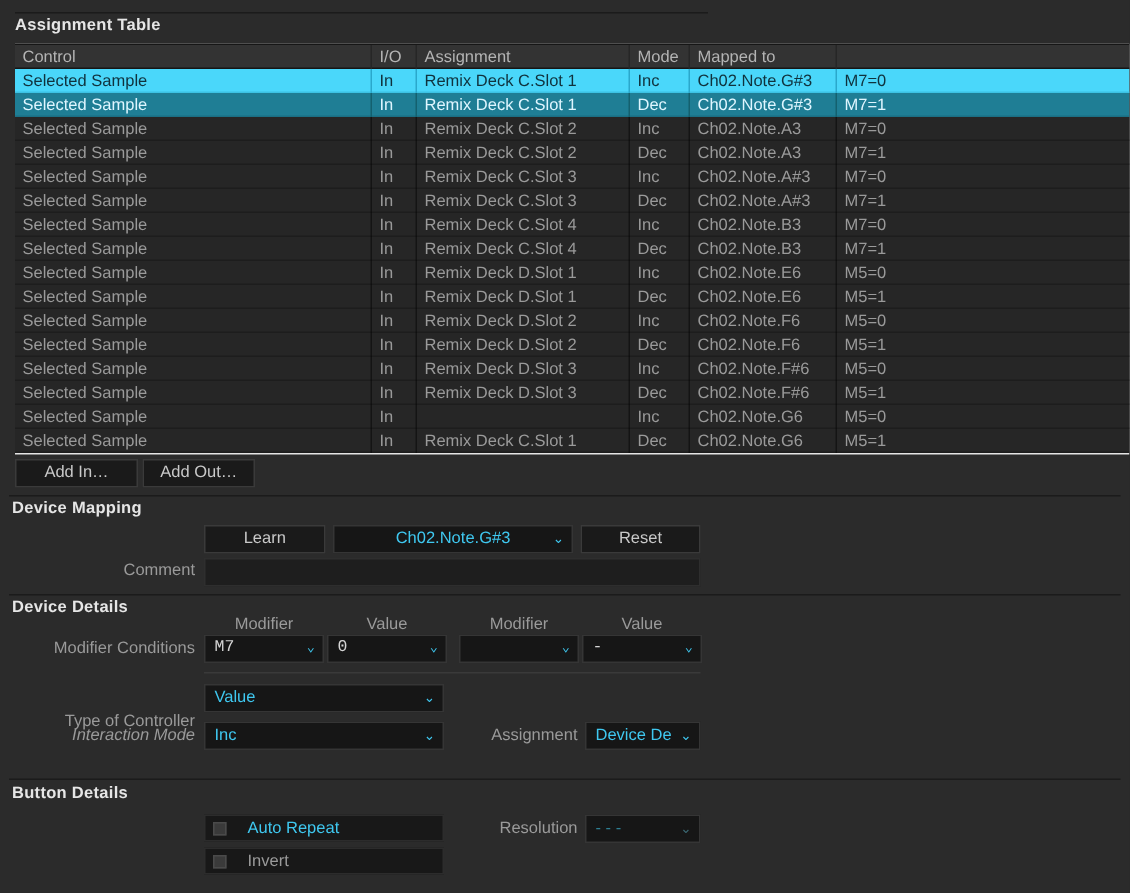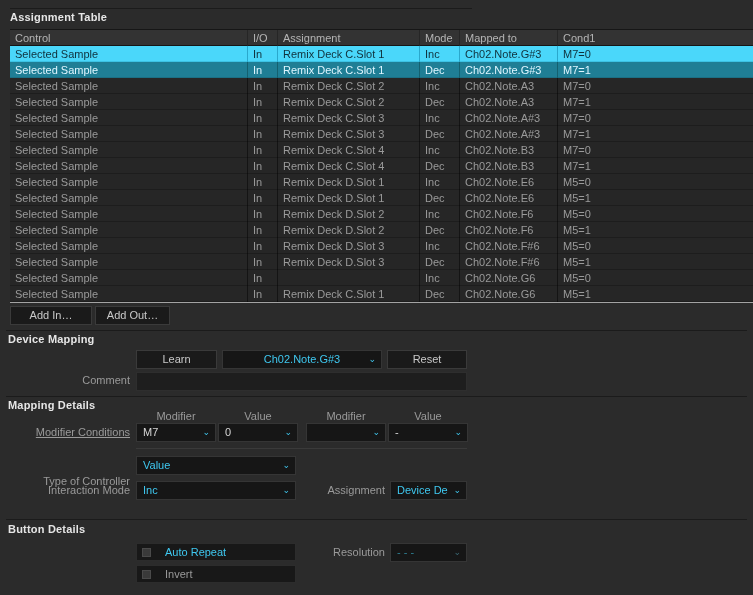--- a/index.html
+++ b/index.html
@@ -25,21 +25,21 @@
     color: #e6e6e6;
     letter-spacing: .2px;
     white-space: nowrap;
   }
 
   
   #table-wrap {
     position: absolute;
     left: 10px; top: 29px;
     width: 743px; height: 274px;
-    background: #a3a3a3;
+    background: #e5e5e5;
     border-top: 1px solid #161616;
   }
   .trow {
     position: relative;
     height: 16px;
     width: 100%;
     display: block;
     border-bottom: 1px solid #1d1d1d;
   }
   .trow.header {
@@ -110,21 +110,21 @@
     border: 1px solid #353535;
     height: 19px;
     line-height: 17px;
     font-size: 11px;
     color: #3fc8f0;
     padding-left: 6px;
     white-space: nowrap;
     overflow: hidden;
     cursor: default;
   }
-  .dd.plain { color: #d6d6d6; }
+  .dd.plain { color: #d6d6d6; font-family: Liberation Mono, monospace; }
   .dd.center { text-align: center; padding-left: 0; }
   .dd.dim { color: #2d7f93; }
   .dd .chev {
     position: absolute;
     right: 5px; top: 0;
     height: 17px; line-height: 17px;
     font-size: 9px;
     color: #3fc8f0;
   }
   .dd.dim .chev { color: #3b6974; }
@@ -179,21 +179,20 @@
       <div class="vdiv" style="left:237px;"></div>
       <div class="vdiv" style="left:267px;"></div>
       <div class="vdiv" style="left:409px;"></div>
       <div class="vdiv" style="left:449px;"></div>
       <div class="vdiv" style="left:547px;"></div>
       <div class="cell c-control">Control</div>
       <div class="cell c-io">I/O</div>
       <div class="cell c-assignment">Assignment</div>
       <div class="cell c-mode">Mode</div>
       <div class="cell c-mapped">Mapped to</div>
-      <div class="cell c-cond1">Cond1</div>
     </div>
 
     <div id="table-body">
         <div class="trow sel-a">
           <div class="vdiv" style="left: 237px;"></div>
           <div class="vdiv" style="left: 267px;"></div>
           <div class="vdiv" style="left: 409px;"></div>
           <div class="vdiv" style="left: 449px;"></div>
           <div class="vdiv" style="left: 547px;"></div>
           <div class="cell c-control">Selected Sample</div>
@@ -410,28 +409,28 @@
   <div class="dd center" style="left:222px; top:350px; width:160px;">
     <span>Ch02.Note.G#3</span>
     <span class="chev">⌄</span>
   </div>
   <div class="btn" style="left:387px; top:350px; width:80px;">Reset</div>
 
   <div class="flabel" style="left:30px; top:372px; width:100px;">Comment</div>
   <div class="field" style="left:136px; top:372px; width:331px;"></div>
 
   <div class="sep" style="left:6px; top:396px; width:741px;"></div>
-  <div class="section-title" style="left:8px; top:399px;">Mapping Details</div>
+  <div class="section-title" style="left:8px; top:399px;">Device Details</div>
 
   <div class="flabel ctr" style="left:136px; top:408px; width:80px;">Modifier</div>
   <div class="flabel ctr" style="left:218px; top:408px; width:80px;">Value</div>
   <div class="flabel ctr" style="left:306px; top:408px; width:80px;">Modifier</div>
   <div class="flabel ctr" style="left:388px; top:408px; width:80px;">Value</div>
 
-  <div class="flabel" style="left:10px; top:424px; width:120px;text-decoration:underline;">Modifier Conditions</div>
+  <div class="flabel" style="left:10px; top:424px; width:120px;">Modifier Conditions</div>
 
   <div class="dd plain" style="left:136px; top:423px; width:80px;">
     <span>M7</span>
     <span class="chev">⌄</span>
   </div>
   <div class="dd plain" style="left:218px; top:423px; width:80px;">
     <span>0</span>
     <span class="chev">⌄</span>
   </div>
   <div class="dd plain" style="left:306px; top:423px; width:80px;">
@@ -444,21 +443,21 @@
   </div>
 
   <div class="sep-lite" style="left:136px; top:448px; width:331px; background:#3a3a3a;"></div>
 
   <div class="flabel" style="left:10px; top:457px; width:120px;margin-top:16px;">Type of Controller</div>
   <div class="dd" style="left:136px; top:456px; width:160px;">
     <span>Value</span>
     <span class="chev">⌄</span>
   </div>
 
-  <div class="flabel" style="left:10px; top:482px; width:120px;">Interaction Mode</div>
+  <div class="flabel" style="left:10px; top:482px; width:120px;font-style:italic;">Interaction Mode</div>
   <div class="dd" style="left:136px; top:481px; width:160px;">
     <span>Inc</span>
     <span class="chev">⌄</span>
   </div>
 
   <div class="flabel" style="left:300px; top:482px; width:85px;">Assignment</div>
   <div class="dd" style="left:390px; top:481px; width:77px;">
     <span>Device De</span>
     <span class="chev">⌄</span>
   </div>

